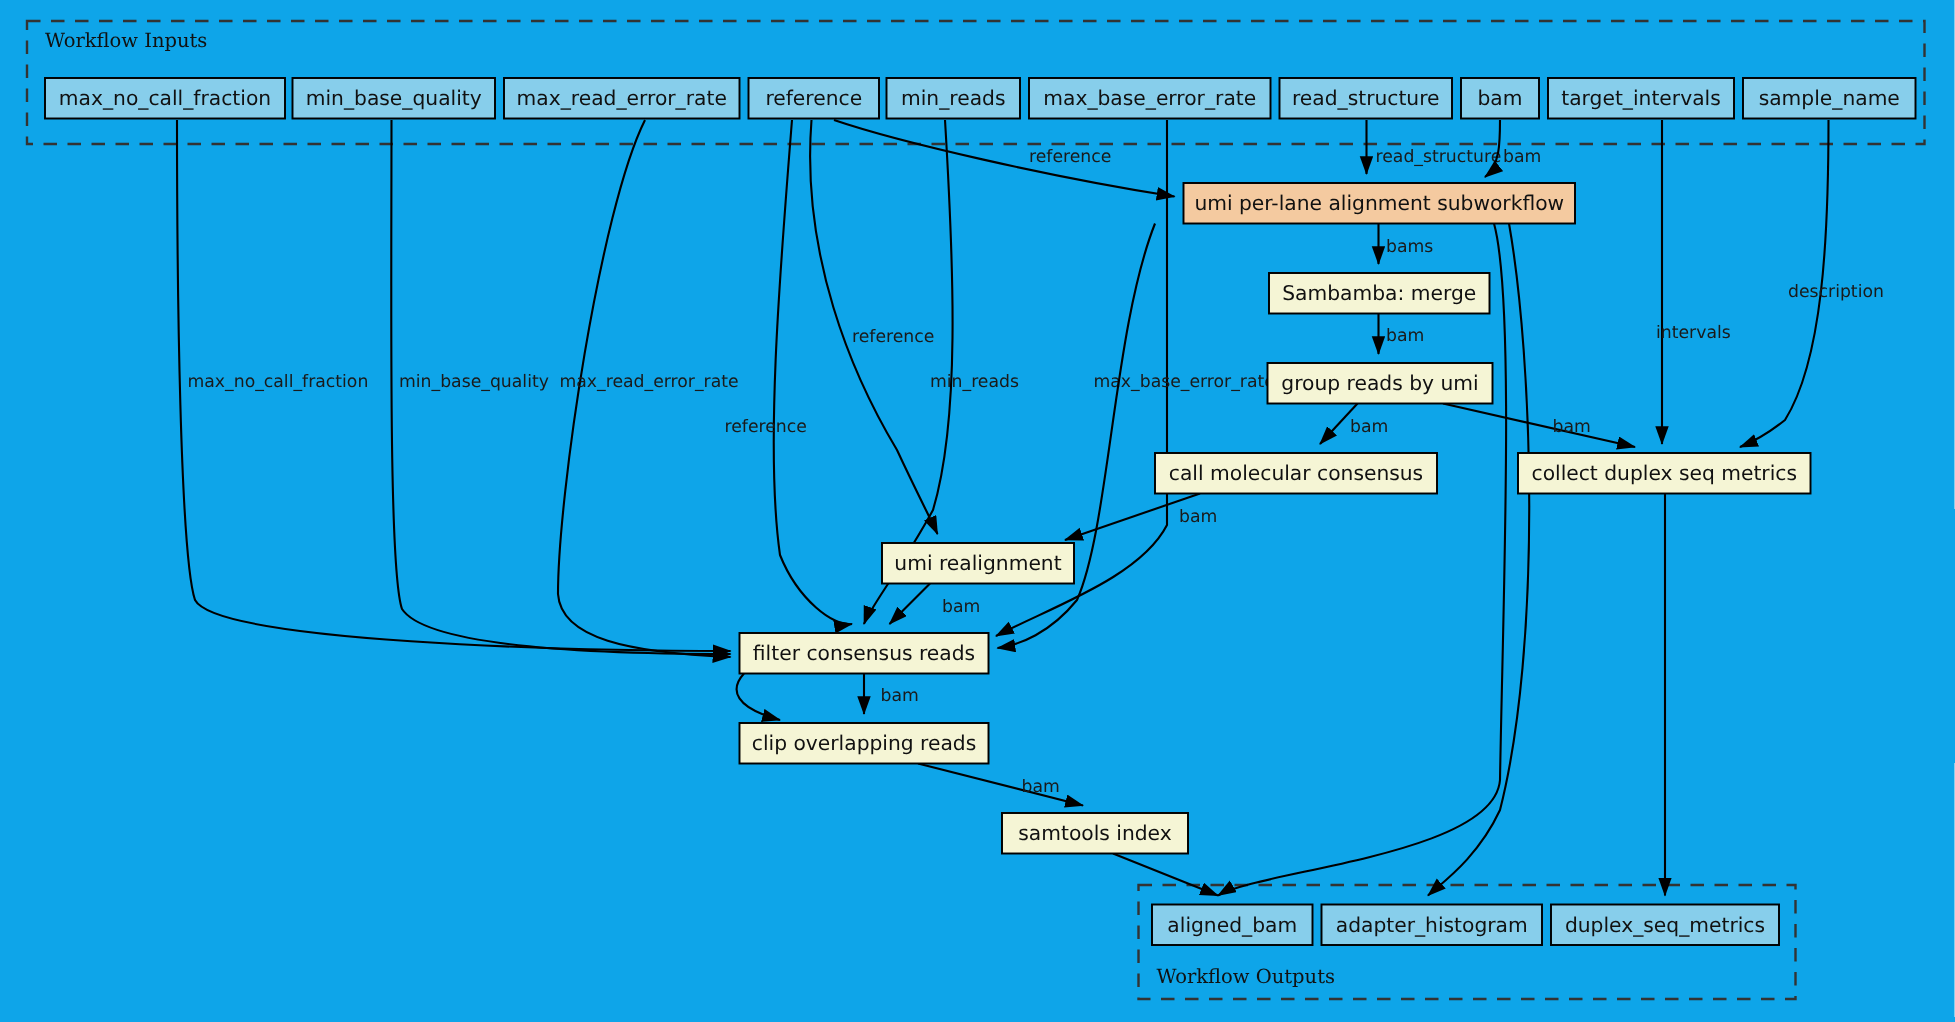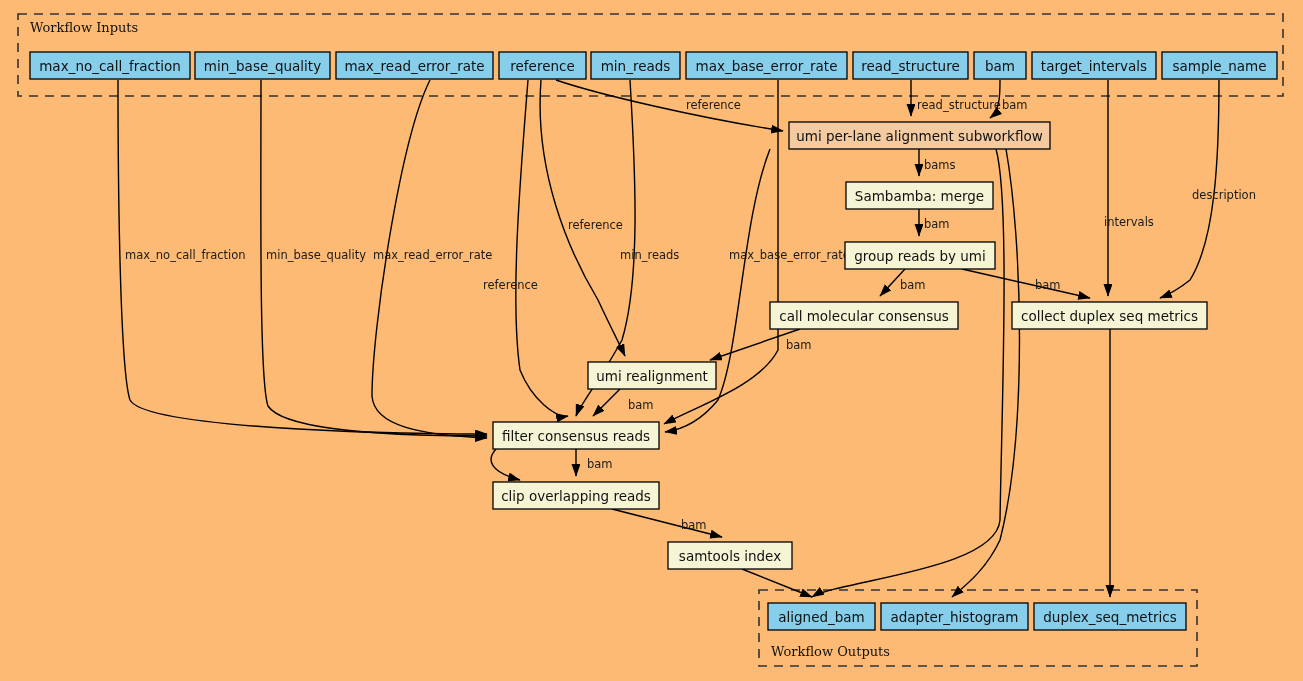--- a/index.html
+++ b/index.html
@@ -10,21 +10,21 @@
   body {
     width: 1303px;
     height: 681px;
     overflow: hidden;
     font-family: "DejaVu Sans", sans-serif;
   }
   #canvas {
     position: relative;
     width: 1303px;
     height: 681px;
-    background: #fdba74;
+    background: #0ea5e9;
   }
   svg.layer {
     position: absolute;
     left: 0;
     top: 0;
     width: 1303px;
     height: 681px;
   }
   .edge-path {
     fill: none;

